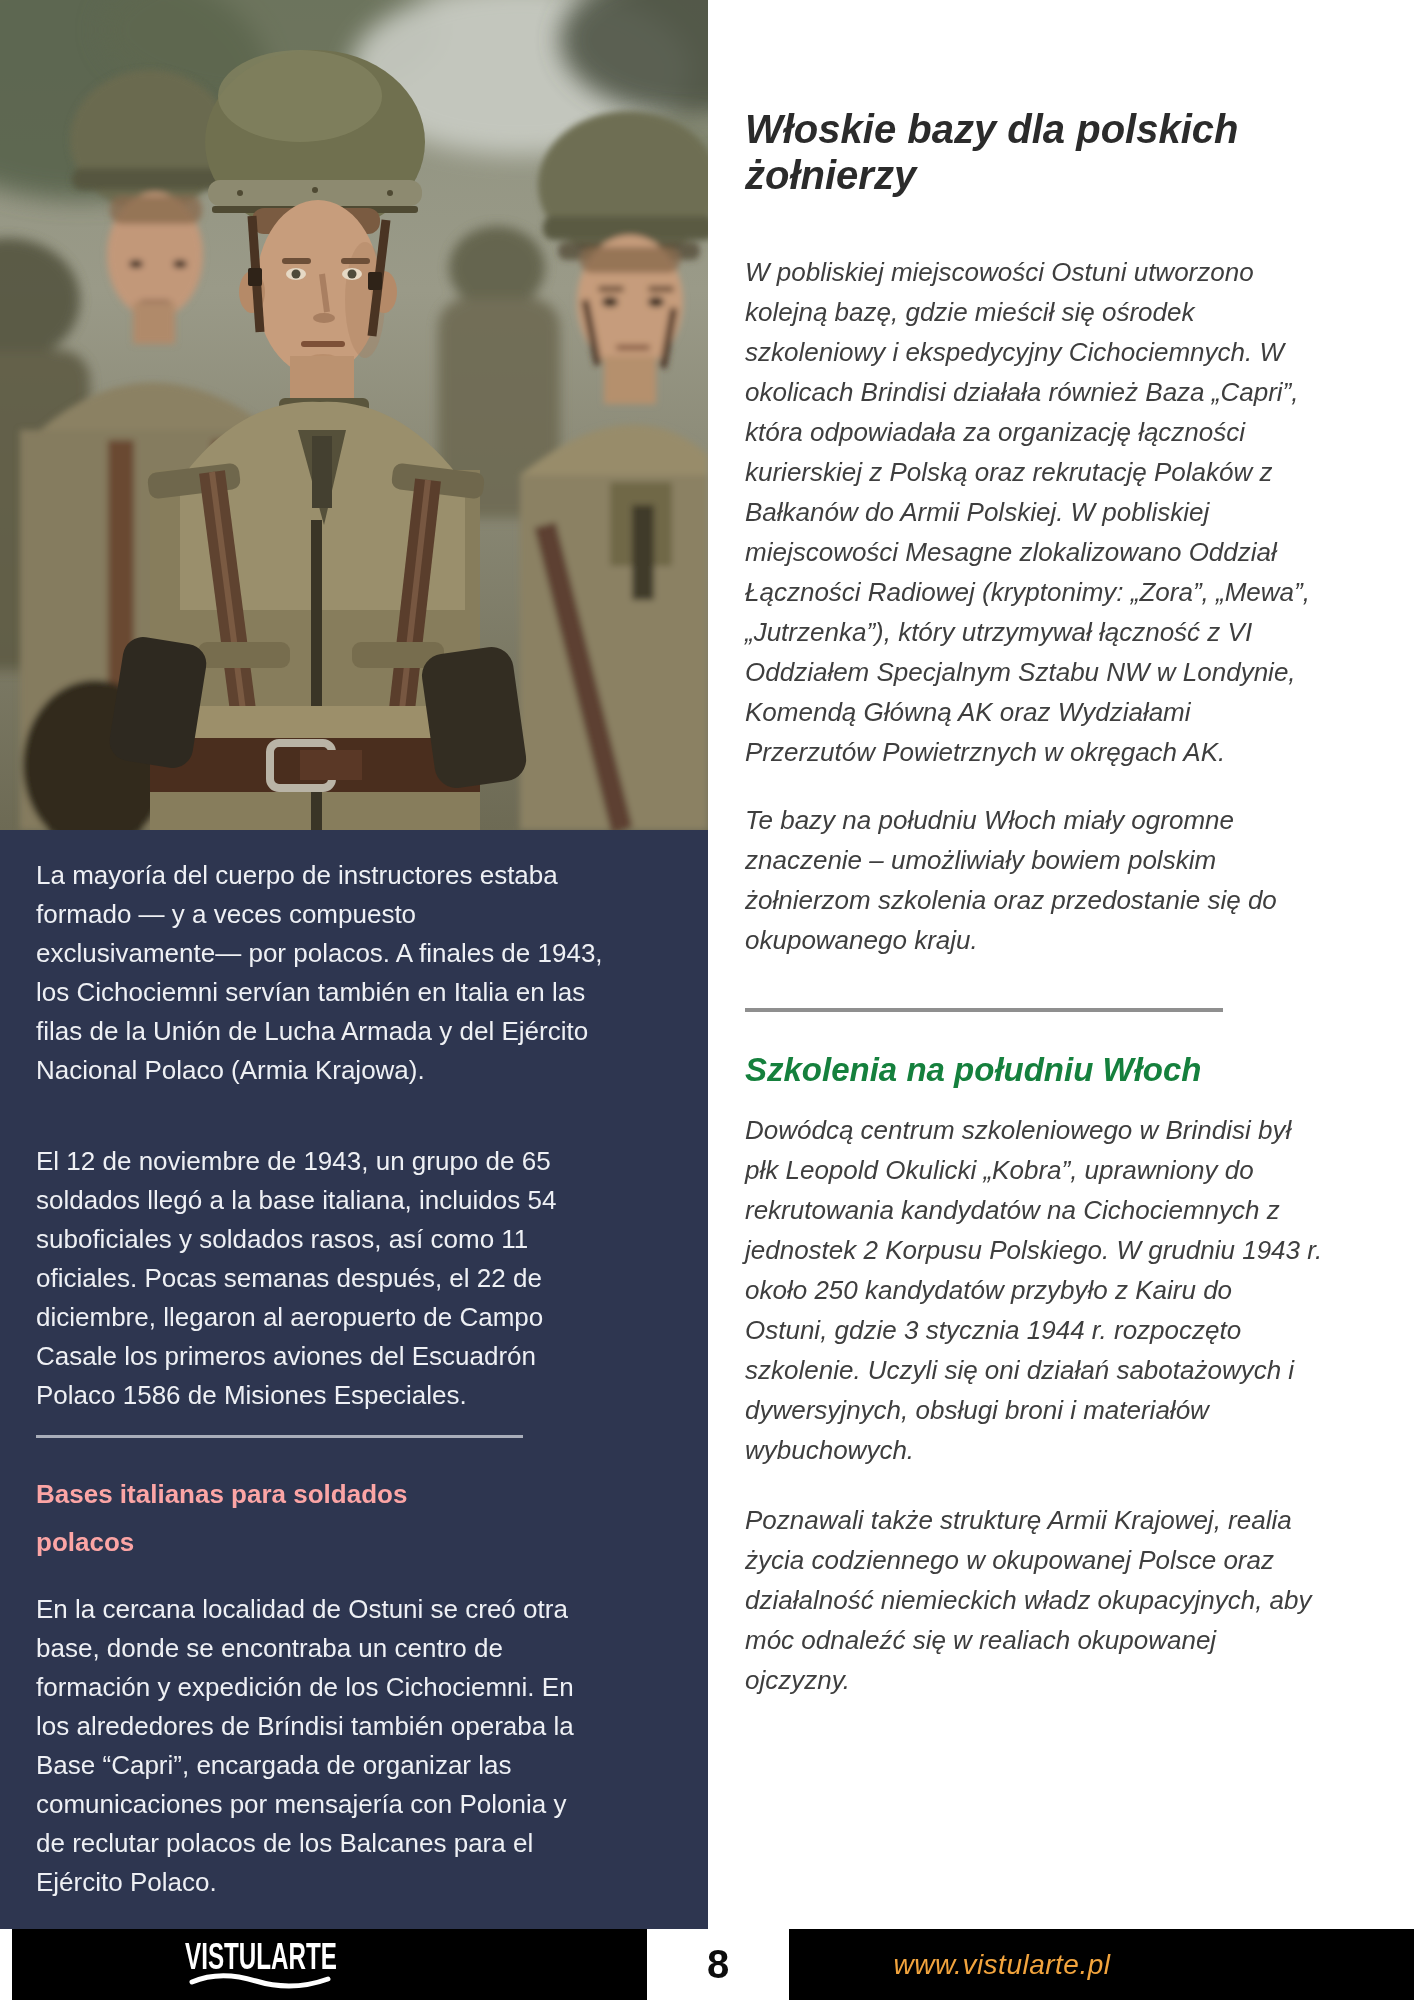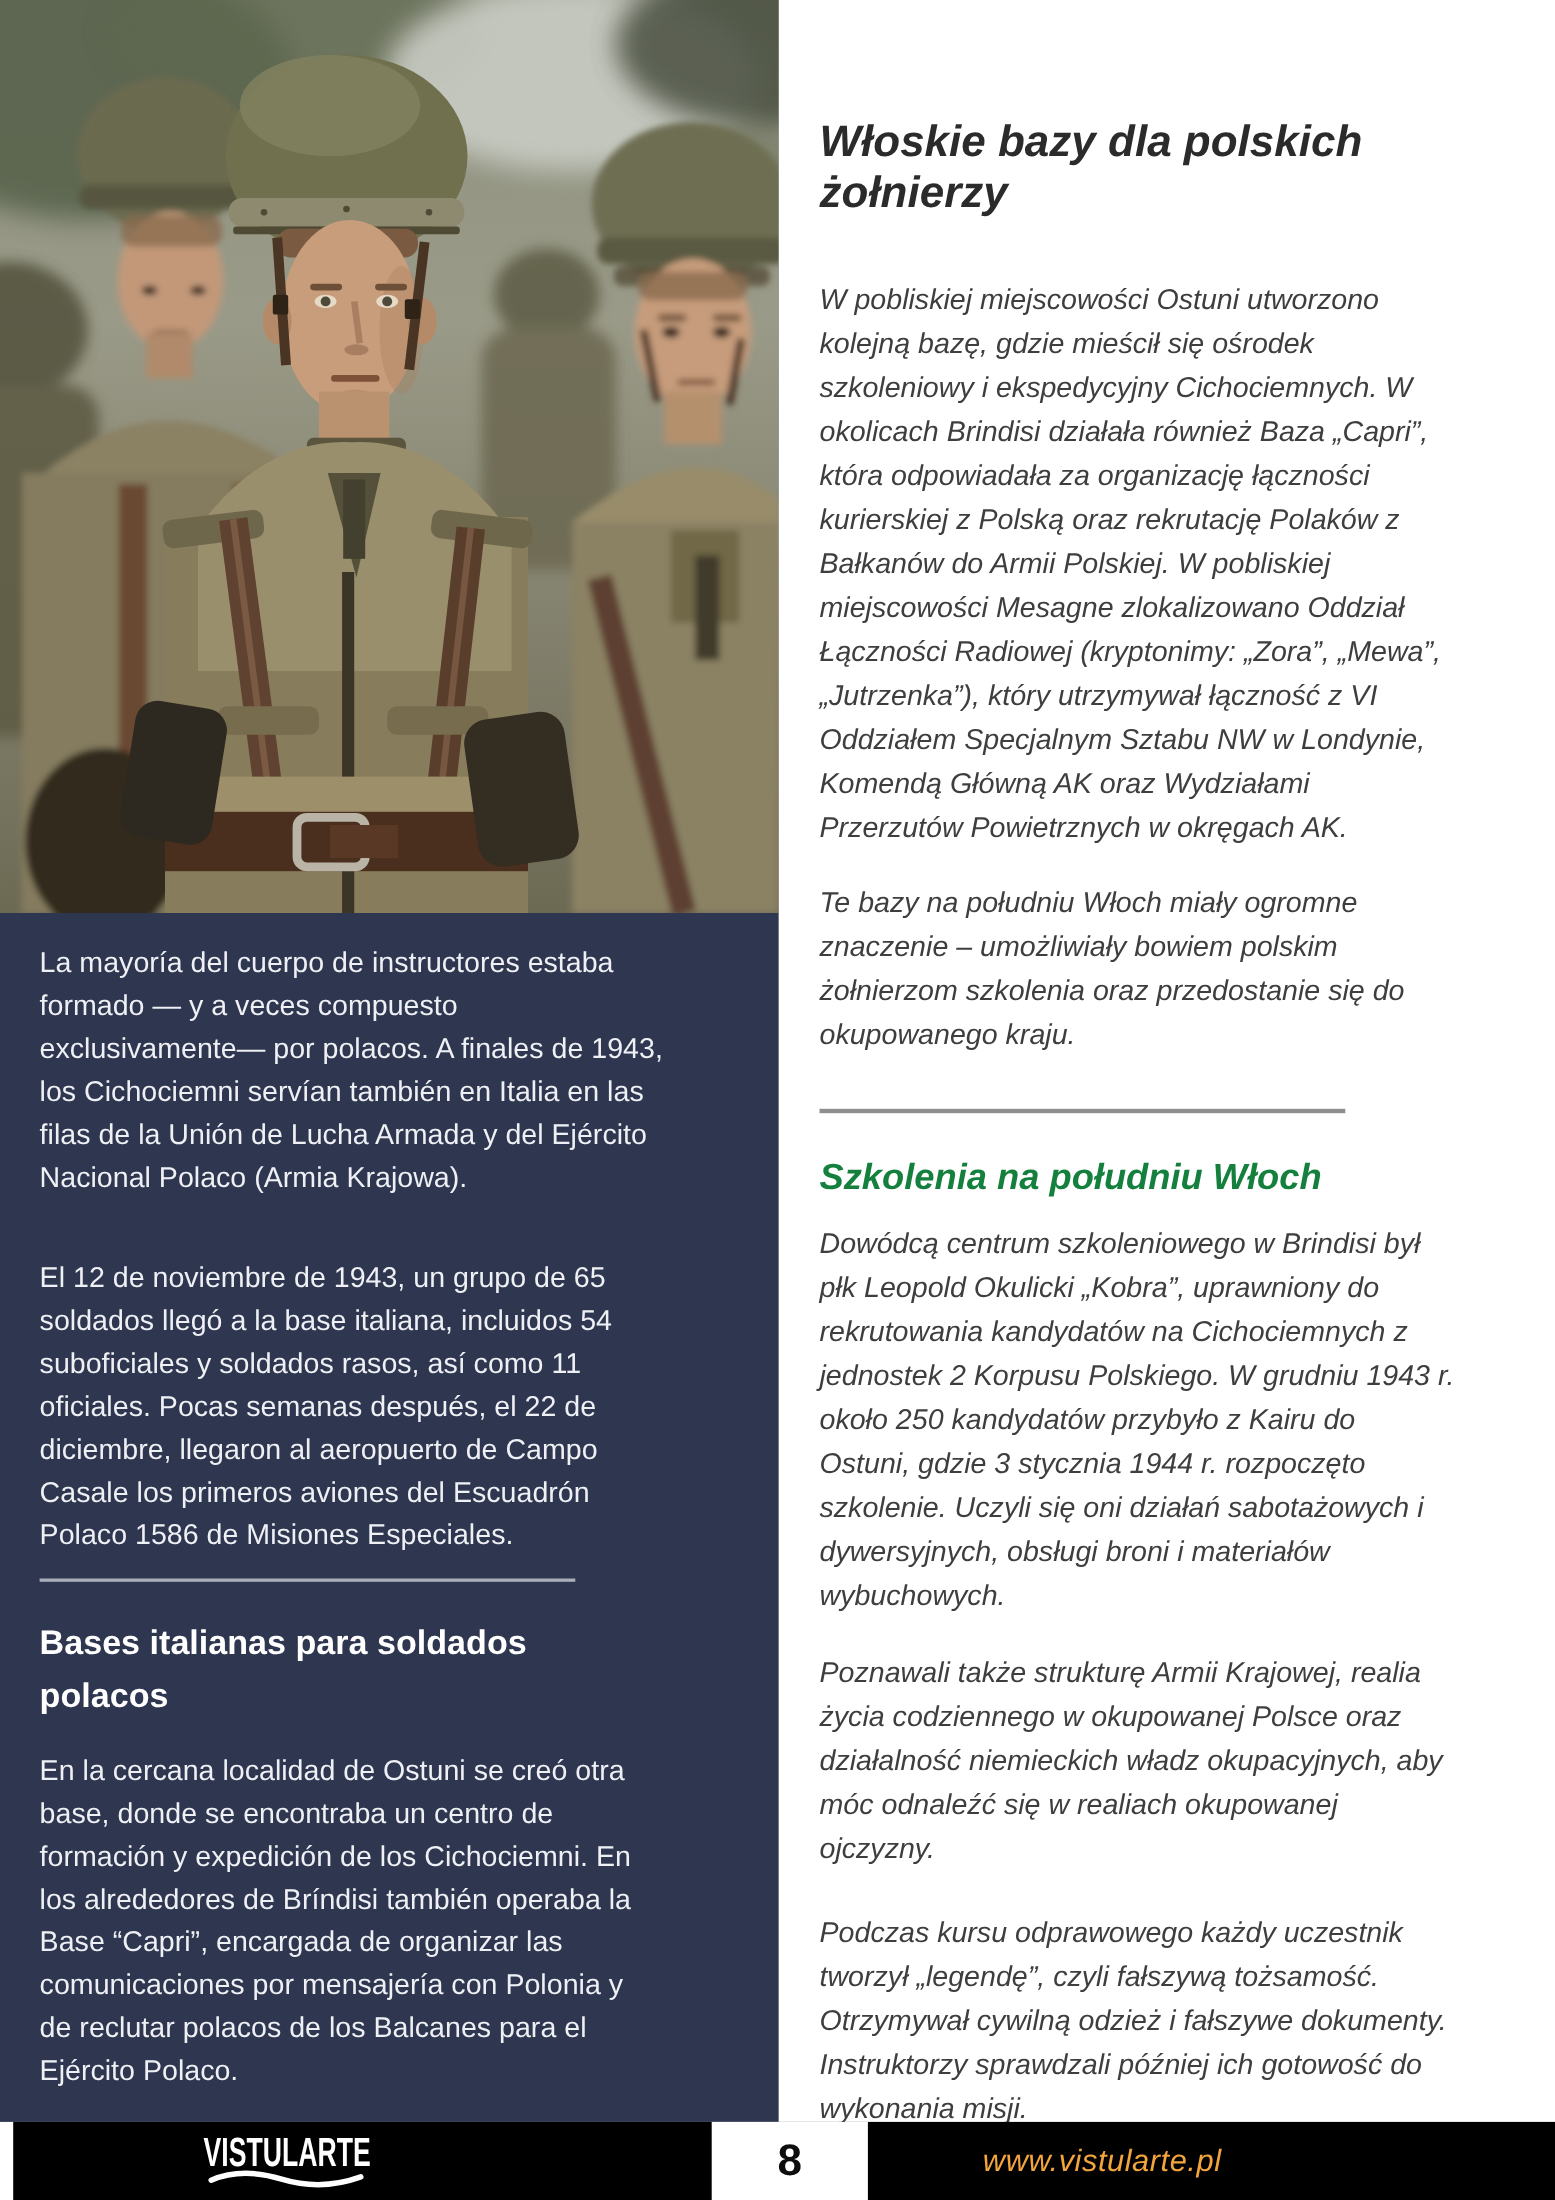--- a/index.html
+++ b/index.html
@@ -8,21 +8,21 @@
     font-family:"Liberation Sans", sans-serif;overflow:hidden;margin:0 auto;
   }
   
   .left-col{position:absolute;left:0;top:0;width:708px;height:1929px;background:#2e3650;}
   .photo{width:708px;height:830px;overflow:hidden;}
   .left-content{padding:0 30px 0 36px;color:#eef0f4;}
   .es-body{font-size:26px;line-height:39px;margin:0;white-space:pre-line;color:#eef0f4;}
   .es-p1{margin-top:26px;}
   .es-p2{margin-top:52px;}
   .left-divider{border:none;height:3px;width:487px;background:#a9aeba;margin:20px 0 0 0;}
-  .es-heading{font-size:31px;line-height:48px;font-weight:700;color:#ffffff;margin:32px 0 0 0;white-space:pre-line;}
+  .es-heading{font-size:26px;line-height:48px;font-weight:700;color:#fca5a5;margin:32px 0 0 0;white-space:pre-line;}
   .es-p3{margin-top:24px;}
   
   .right-col{position:absolute;left:708px;top:0;width:706px;height:1929px;background:#ffffff;}
   .right-col > *{margin-left:37px;margin-right:20px;}
   .pl-h1{font-size:40px;line-height:46px;font-weight:700;font-style:italic;color:#2b2b2b;margin-top:106px;margin-bottom:0;}
   .pl-body{font-size:26px;line-height:40px;font-style:italic;color:#3e3e3e;white-space:pre-line;margin-bottom:0;}
   .pl-p1{margin-top:54px;}
   .pl-p2{margin-top:28px;}
   .right-divider{border:none;height:4px;width:478px;background:#8f8f8f;margin:48px 20px 0 37px;}
   .pl-h2{font-size:33px;line-height:44px;font-weight:700;font-style:italic;color:#15803d;margin-top:36px;margin-bottom:0;}
@@ -232,25 +232,20 @@
 około 250 kandydatów przybyło z Kairu do
 Ostuni, gdzie 3 stycznia 1944 r. rozpoczęto
 szkolenie. Uczyli się oni działań sabotażowych i
 dywersyjnych, obsługi broni i materiałów
 wybuchowych.</p>
     <p class="pl-body pl-p4">Poznawali także strukturę Armii Krajowej, realia
 życia codziennego w okupowanej Polsce oraz
 działalność niemieckich władz okupacyjnych, aby
 móc odnaleźć się w realiach okupowanej
 ojczyzny.</p>
-    <p class="pl-body pl-p5">Podczas kursu odprawowego każdy uczestnik
-tworzył „legendę”, czyli fałszywą tożsamość.
-Otrzymywał cywilną odzież i fałszywe dokumenty.
-Instruktorzy sprawdzali później ich gotowość do
-wykonania misji.</p>
   </main>
 
   <footer class="footer">
     <div class="logo">
       <svg viewBox="0 0 170 58" width="170" height="58">
         <text x="85" y="33" text-anchor="middle" textLength="152" lengthAdjust="spacingAndGlyphs">VISTULARTE</text>
         <path class="wave" d="M16 46 Q 44 34 80 45 Q 116 56 152 43"></path>
       </svg>
     </div>
     <div class="page-num-box">

